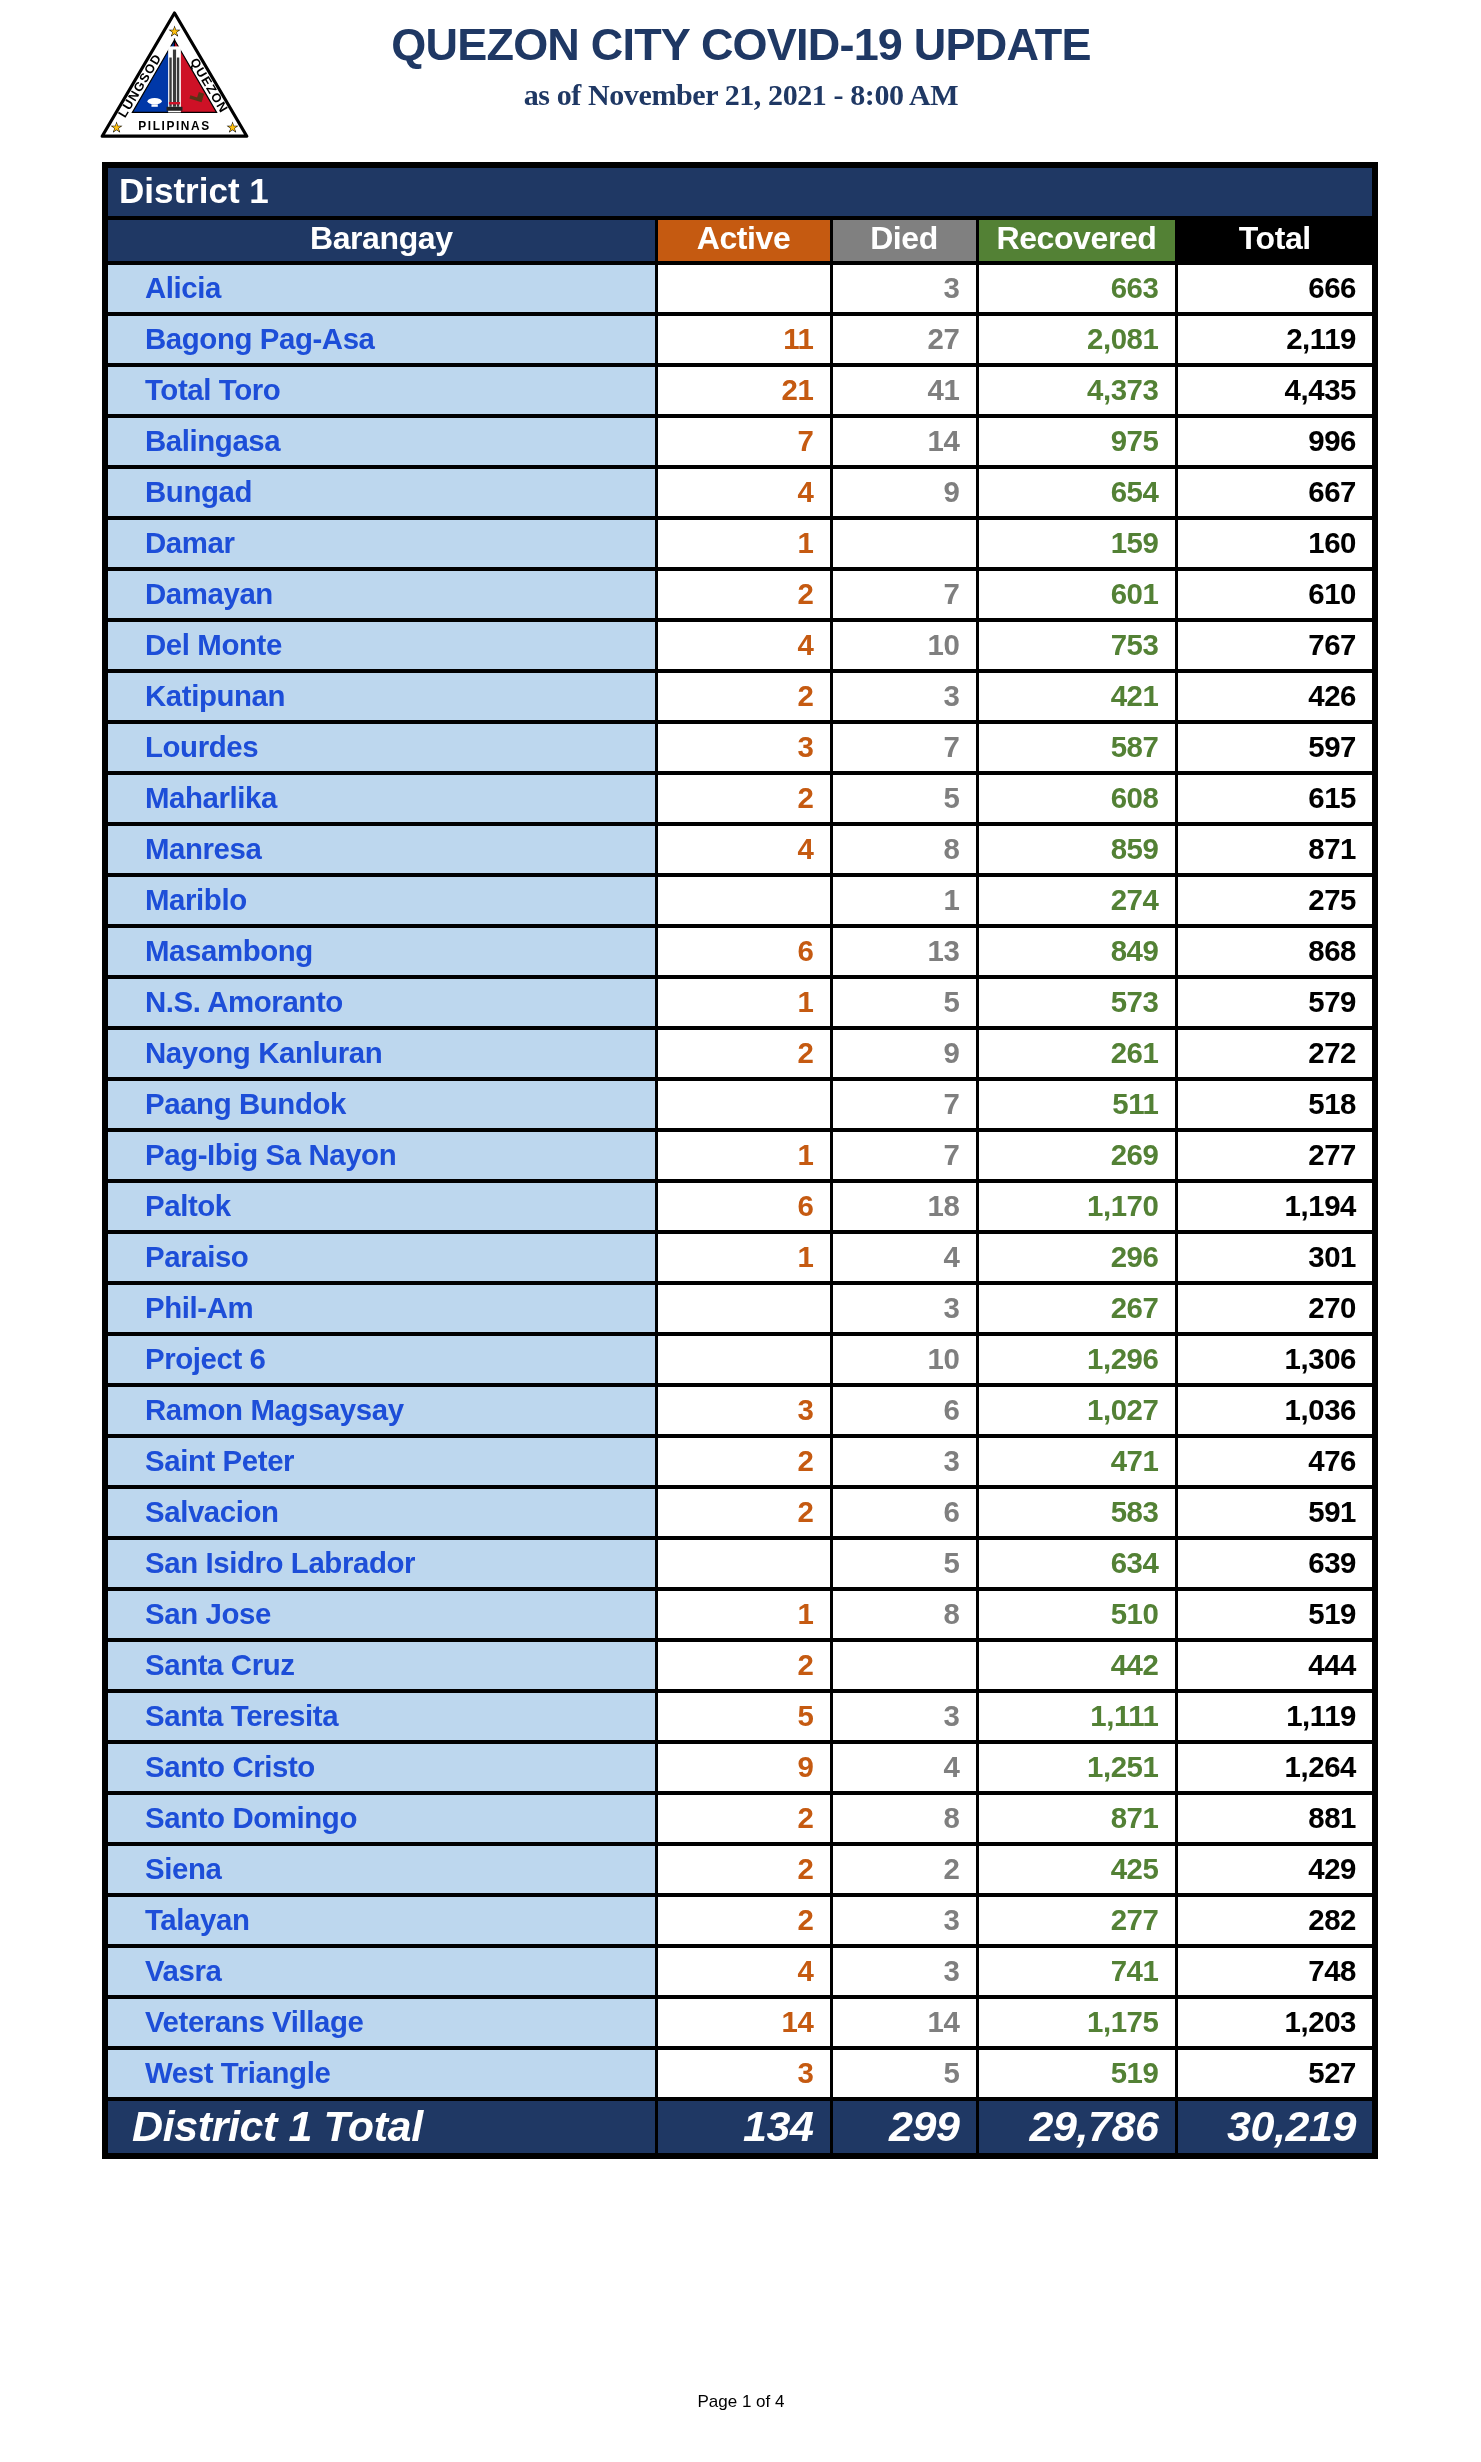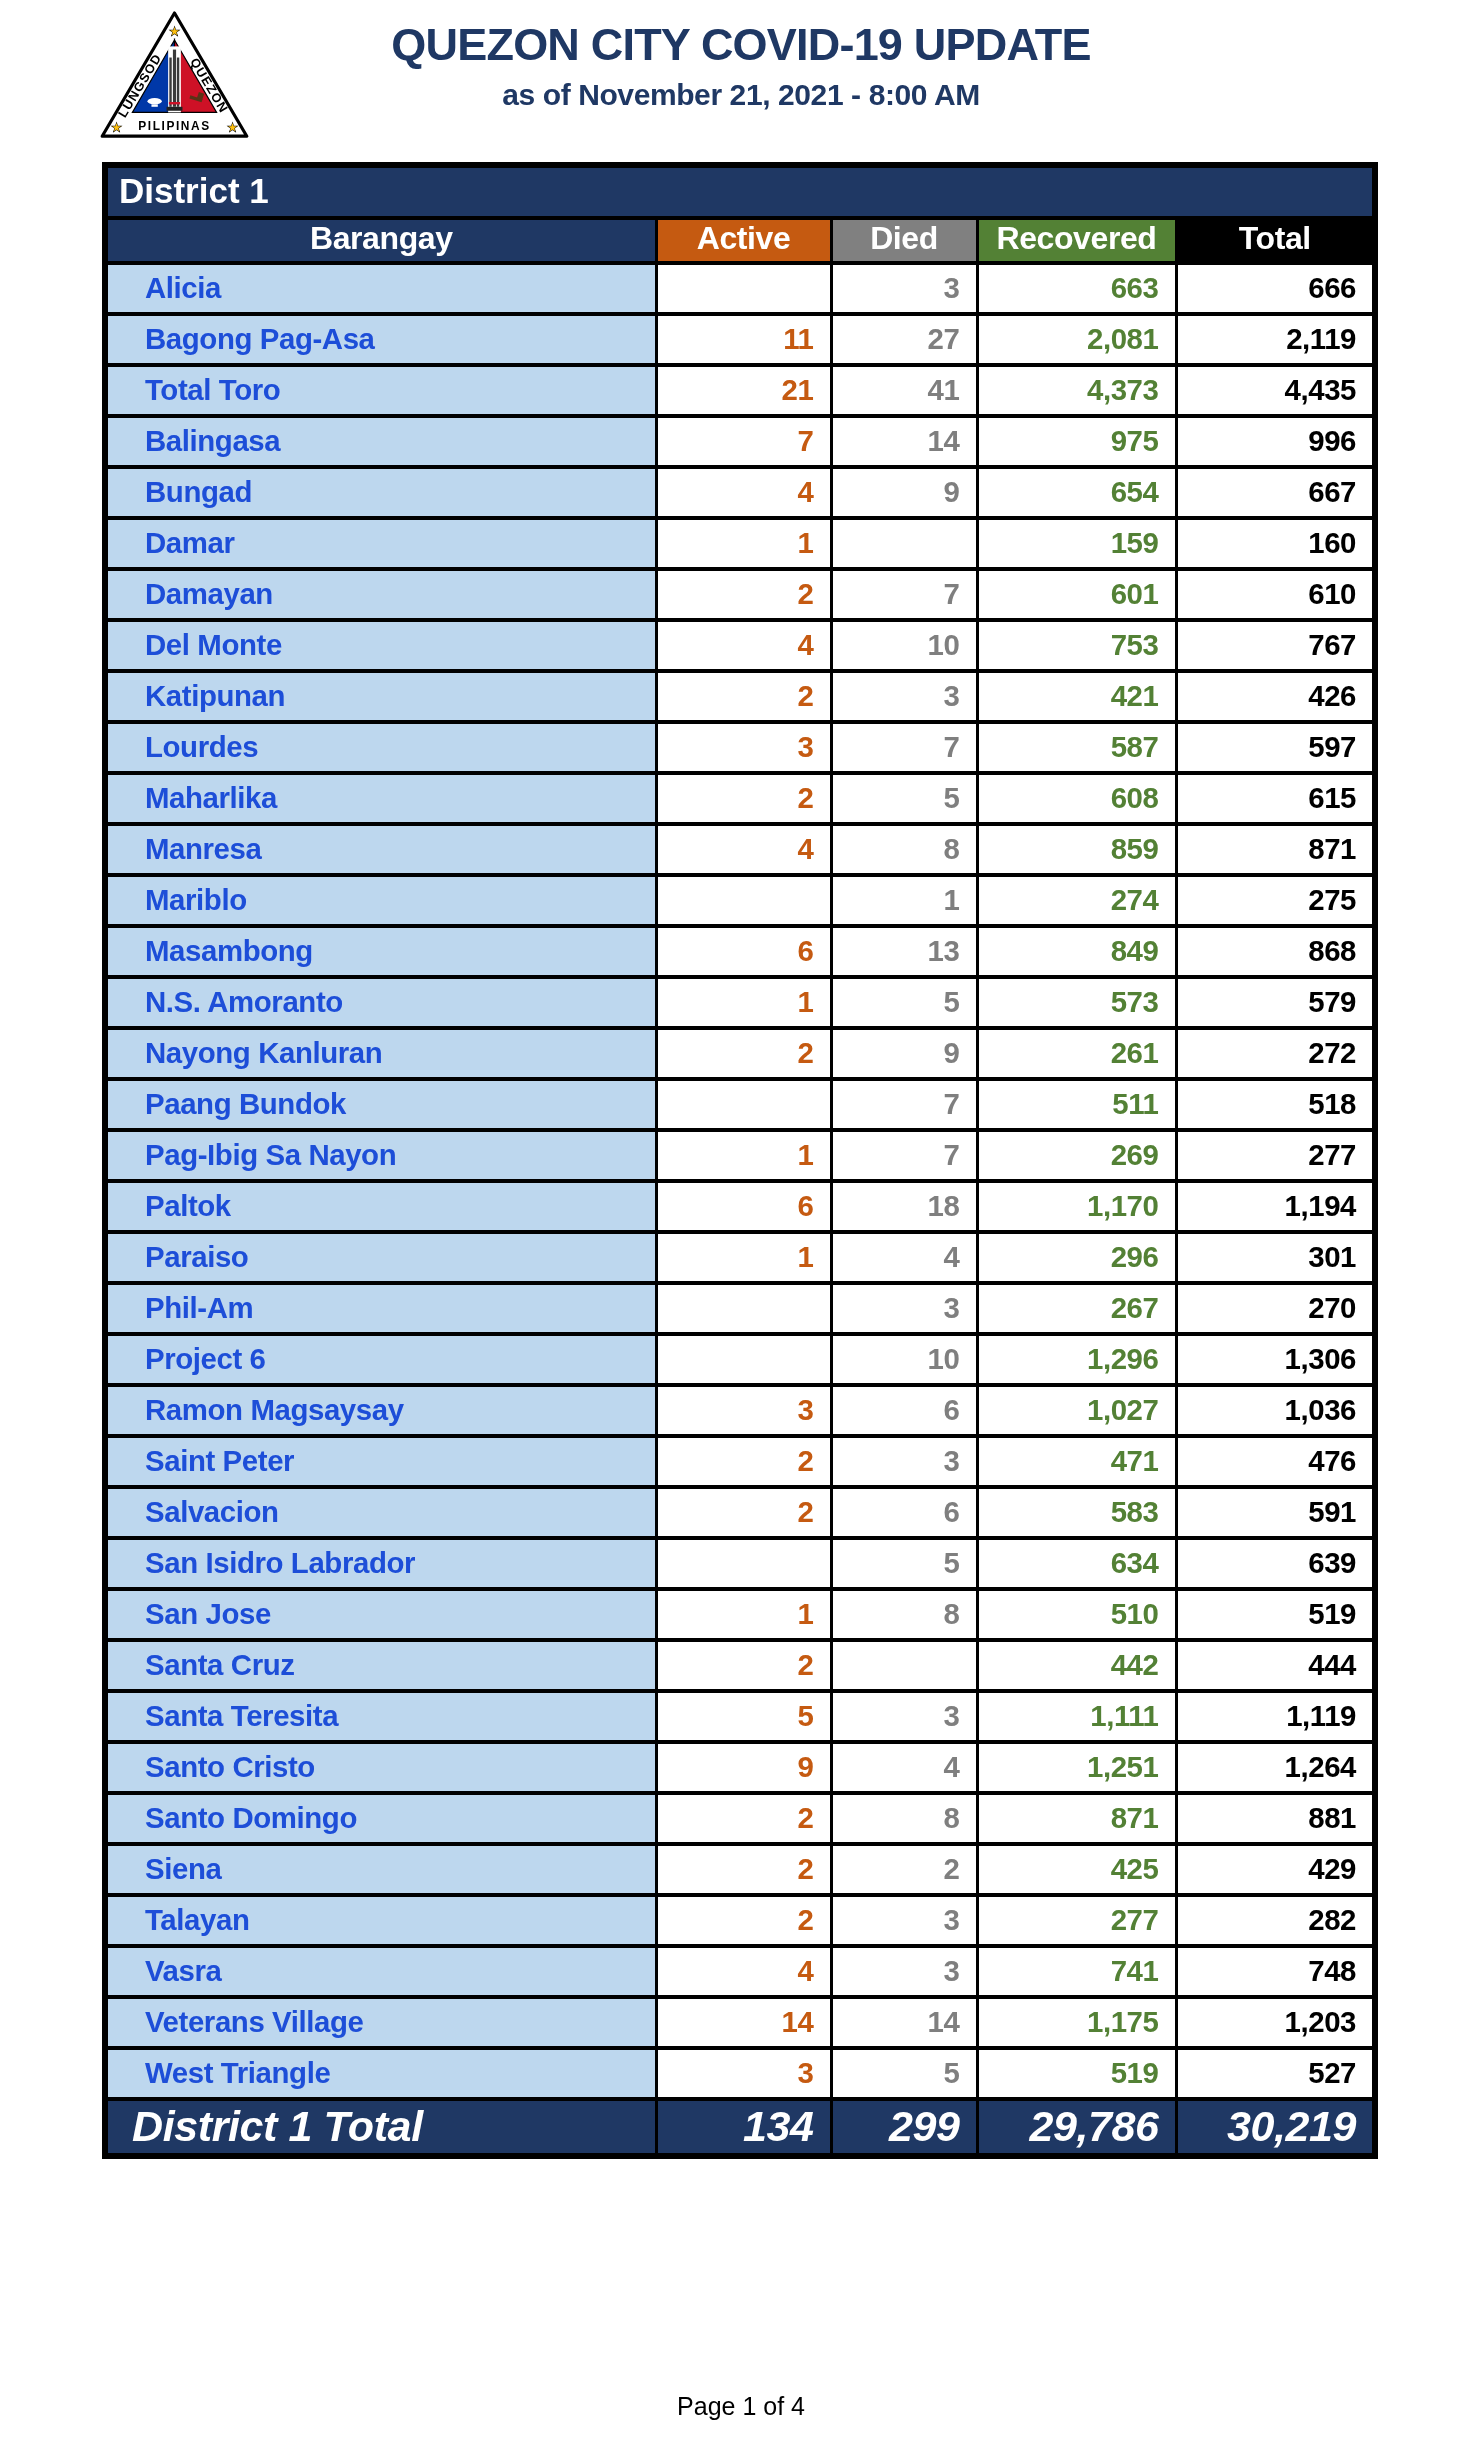--- a/index.html
+++ b/index.html
@@ -8,21 +8,21 @@
   }
   html,body{margin:0;padding:0;background:#fff;}
   .page{
     position:relative; width:1482px; height:2462px; background:#fff;
     font-family:"Liberation Sans",sans-serif; overflow:hidden;
   }
   
   .logo{position:absolute; left:99px; top:8px; width:151px; height:134px;}
   .titles{position:absolute; left:0; top:21px; width:100%; text-align:center; color:var(--navy);}
   .title{font-size:45px; font-weight:bold; letter-spacing:-0.8px; line-height:1.05;}
-  .subtitle{font-size:30px; font-weight:bold; margin-top:9.6px; letter-spacing:-0.4px;}
+  .subtitle{font-size:30px; font-weight:bold; margin-top:9.6px; letter-spacing:-0.4px;font-family:Liberation Serif, serif;}
   
   table.covid{
     position:absolute; left:102px; top:162px; width:1270px;
     border-collapse:collapse; table-layout:fixed;
     border:6.4px solid #000;
   }
   .covid th,.covid td{
     border:3.2px solid #000; border-top-width:4.8px; border-bottom-width:4.8px;
     box-sizing:border-box; overflow:hidden; white-space:nowrap;
   }
@@ -48,21 +48,21 @@
   td.total{color:#000;}
   .total-row td{
     background:var(--navy); color:#fff; font-style:italic; font-weight:bold;
     font-size:43px; height:57px; letter-spacing:-0.4px;
   }
   .total-row td.label{text-align:left; padding-left:24px;}
   .total-row td.num{background:var(--navy);}
   
   .footer{
     position:absolute; top:2392px; left:0; width:100%;
-    text-align:center; font-size:25px; color:#000;
+    text-align:center; font-size:17px; color:#000;
   }
   
   .seal-text{font-family:"Liberation Sans",sans-serif; font-weight:bold; fill:#000;}
 </style>
 </head>
 <body>
 
 <div class="page">
 
   <svg class="logo" viewBox="0 0 190 168">

